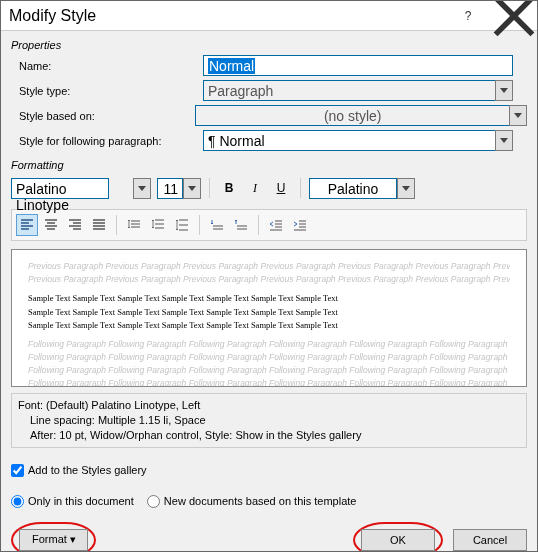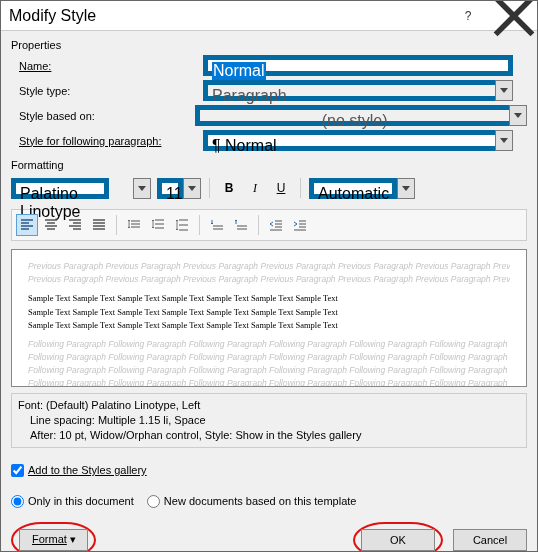--- a/index.html
+++ b/index.html
@@ -1,25 +1,25 @@
 <!DOCTYPE html>
 <html><head>
 <meta charset="utf-8">
 <style>
   * { box-sizing: border-box; margin: 0; padding: 0; font-family: "Segoe UI", Tahoma, sans-serif; }
   body { width: 538px; height: 552px; background: #f0f0f0; border: 1px solid #666; }
   .titlebar { height: 30px; display: flex; align-items: center; background: #fff; border-bottom: 1px solid #ccc; }
   .titlebar .title { font-size: 16px; padding-left: 8px; flex: 1; }
   .titlebar .tb-btn { width: 46px; height: 30px; display: flex; align-items: center; justify-content: center; font-size: 12px; color: #333; cursor: pointer; }
   .content { padding: 6px 10px 8px 10px; font-size: 11px; color: #000; }
-  .section-label { font-size: 11px; margin: 2px 0 4px 0; }
+  .section-label { font-size: 11px; margin: 2px 0 4px 0; font-style: italic; }
   .prop-row { display: flex; align-items: center; margin: 4px 0; }
   .prop-row .lbl { width: 192px; font-size: 11px; padding-left: 8px; }
-  .underline { text-decoration: underline; }
-  .field { height: 21px; border: 5px solid #0369a1; background: #fff; font-size: 16px; padding: 2px 4px; }
+  .underline { }
+  .field { height: 21px; border: 1px solid #0369a1; background: #fff; font-size: 14px; padding: 2px 4px; }
   .field.disabled { background: #f0f0f0; color: #555; }
   .combo { display: flex; align-items: center; }
   .combo-field { flex: 1; border-right: none; }
   .combo-btn { width: 18px; height: 21px; border: 1px solid #7a7a7a; background: #e1e1e1; display: flex; align-items: center; justify-content: center; cursor:pointer; }
   .combo-btn svg { width: 8px; height: 5px; }
   .select-highlight { background: #0078d7; color: #fff; display: inline-block; padding: 0 1px;}
   .format-toolbar { display: flex; align-items: center; gap: 4px; margin-top: 6px; }
   .fmt-btn { width: 22px; height: 22px; display: flex; align-items: center; justify-content: center; border: 1px solid transparent; cursor: pointer; font-size: 12px; }
   .fmt-btn.active { background: #cde6f7; border: 1px solid #5aa0d8; }
   .fontname { display: flex; gap: 24px; }
@@ -119,21 +119,21 @@
             <path d="M0 0 L8 0 L4 5 Z" fill="#444"></path>
           </svg>
         </div>
     </div>
     <div class="sep"></div>
     <div class="fmt-btn" style="font-weight:bold;">B</div>
     <div class="fmt-btn" style="font-style:italic;font-family:serif;">I</div>
     <div class="fmt-btn" style="text-decoration:underline;">U</div>
     <div class="sep"></div>
     <div class="colorbox">
-      <div class="field">Automatic</div>
+      <div class="field">Palatino</div>
       <div class="combo-btn">
           <svg viewBox="0 0 8 5">
             <path d="M0 0 L8 0 L4 5 Z" fill="#444"></path>
           </svg>
         </div>
     </div>
   </div>
 
   <div class="align-toolbar">
     <div class="fmt-btn active">

